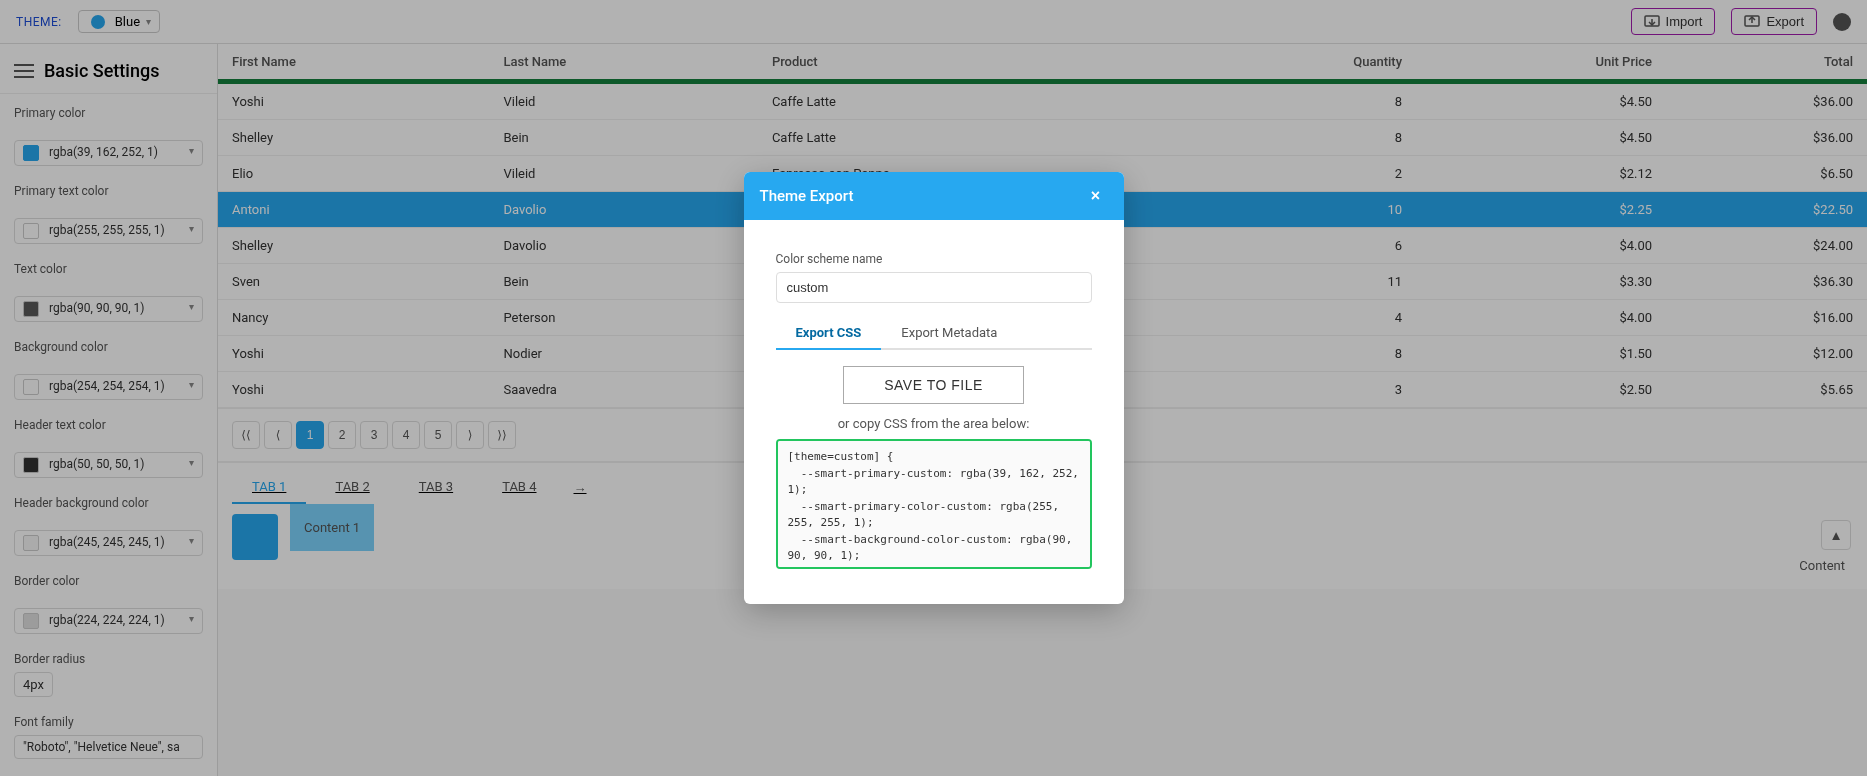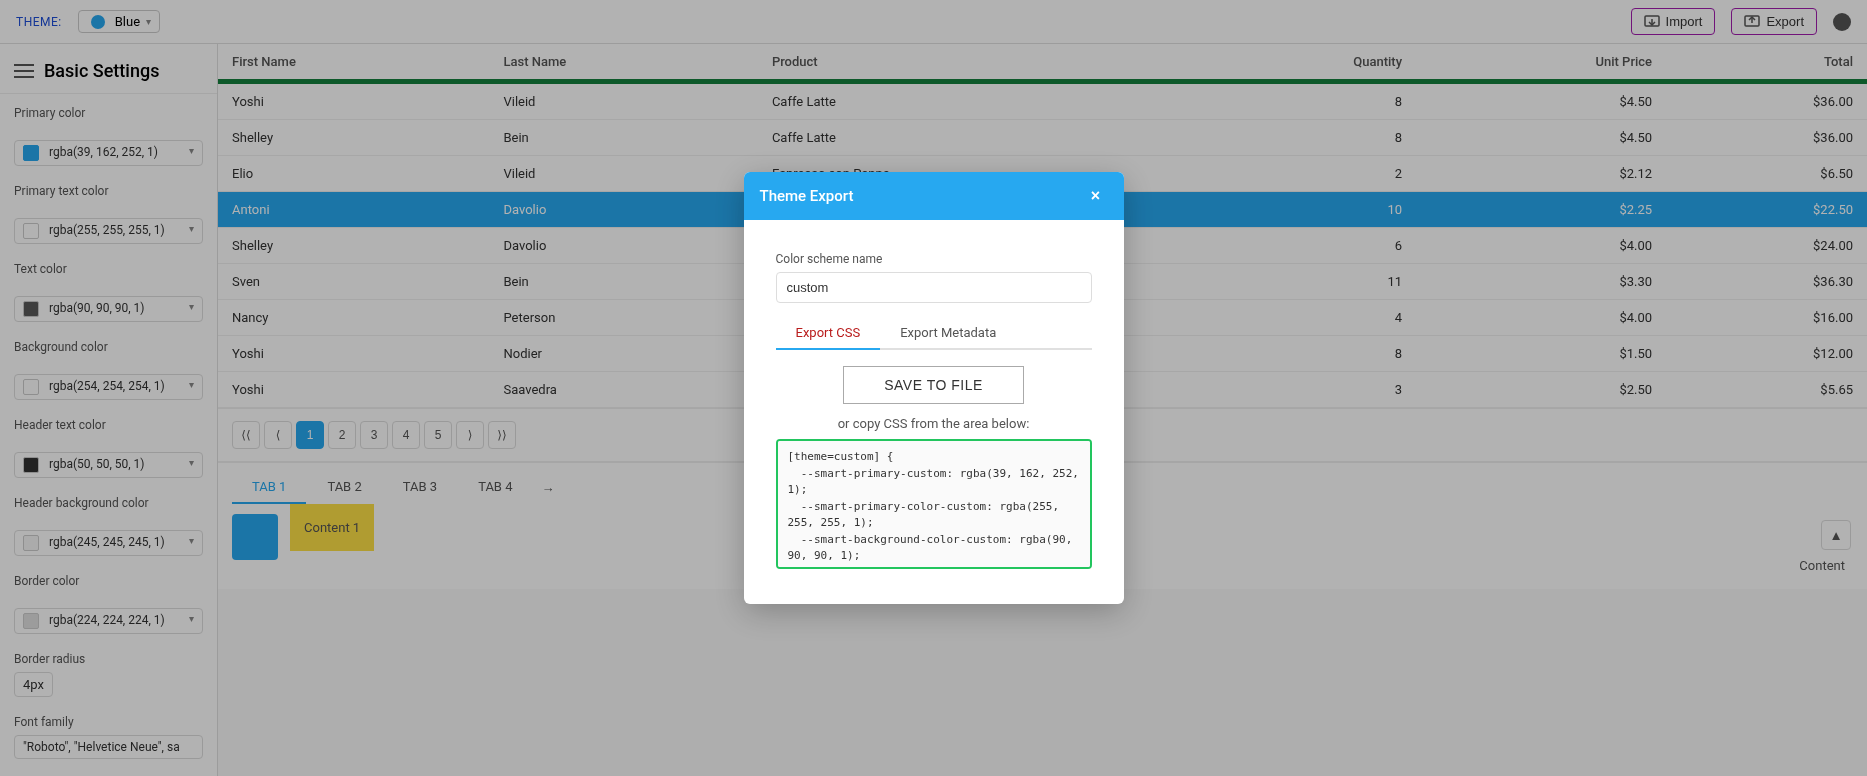--- a/index.html
+++ b/index.html
@@ -75,29 +75,29 @@
       background: #fff; border-top: 1px solid #eee;
     }
     .page-btn {
       width: 28px; height: 28px; border: 1px solid #ddd; border-radius: 4px; background: #fff;
       cursor: pointer; display: flex; align-items: center; justify-content: center; font-size: 12px; color: #555;
     }
     .page-btn.active { background: #27a8f0; color: #fff; border-color: #27a8f0; }
 
     
     .tabs-bar {
-      display: flex; align-items: center; gap: 1px; padding: 8px 14px 0;
-      background: #fff; border-top: 1px solid #eee;
+      display: flex; align-items: center; gap: 9px; padding: 8px 14px 0;
+      background: #fff; border-top: 1px solid #eee; text-decoration: underline;
     }
     .tab-item {
       padding: 8px 20px; font-size: 13px; color: #555; cursor: pointer; border-bottom: 2px solid transparent;
     }
     .tab-item.active { color: #27a8f0; border-bottom: 2px solid #27a8f0; }
     .tab-more { padding: 8px 8px; font-size: 13px; color: #555; cursor: pointer; }
-    .tab-content { padding: 16px 14px; background: #fde047; color: #555; font-size: 13px; }
+    .tab-content { padding: 16px 14px; background: #7dd3fc; color: #555; font-size: 13px; }
 
     
     .bottom-content { display: flex; gap: 0; }
     .collapse-btn {
       width: 30px; height: 30px; border: 1px solid #ddd; border-radius: 4px; background: #fff;
       cursor: pointer; display: flex; align-items: center; justify-content: center; color: #555;
       margin: 8px;
     }
 
     
@@ -122,21 +122,21 @@
     .modal-field-label { font-size: 12px; color: #555; margin-bottom: 6px; }
     .modal-input {
       width: 100%; border: 1px solid #ddd; border-radius: 4px; padding: 7px 10px;
       font-size: 13px; color: #333; margin-bottom: 14px;
     }
     .modal-tabs { display: flex; border-bottom: 2px solid #e0e0e0; margin-bottom: 16px; }
     .modal-tab {
       padding: 8px 20px; font-size: 13px; color: #555; cursor: pointer;
       border-bottom: 2px solid transparent; margin-bottom: -2px;
     }
-    .modal-tab.active { color: #b91c1c; border-bottom: 2px solid #27a8f0; }
+    .modal-tab.active { color: #0369a1; border-bottom: 2px solid #27a8f0; font-weight: bold; }
     .save-btn {
       display: block; margin: 0 auto 12px; padding: 10px 40px;
       border: 1px solid #aaa; border-radius: 0; background: #fff;
       font-size: 14px; font-weight: 500; color: #333; cursor: pointer; letter-spacing: 0.5px;
     }
     .copy-label { text-align: center; font-size: 13px; color: #555; margin-bottom: 8px; }
     .css-textarea {
       width: 100%; height: 130px; border: 2px solid #22c55e; border-radius: 4px;
       padding: 8px 10px; font-size: 11px; font-family: monospace; color: #333;
       resize: none; line-height: 1.5; background: #fafafa;

